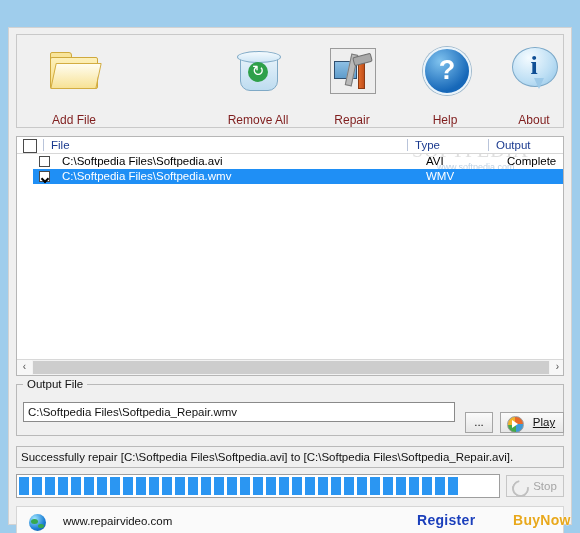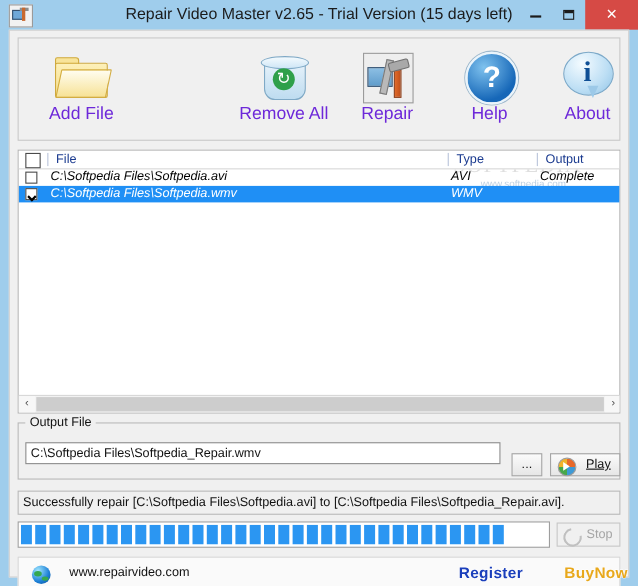--- a/index.html
+++ b/index.html
@@ -37,21 +37,21 @@
 
   
   .client{position:absolute;left:8px;top:27px;width:564px;height:498px;
           background:#f0f0f0;border:1px solid #d2d2d2;box-sizing:border-box;}
 
   
   .toolbar{position:absolute;left:7px;top:6px;width:548px;height:94px;
            background:#f0f0f0;border:1px solid #c9c9c9;box-sizing:border-box;}
   .tb-item{position:absolute;top:8px;width:90px;height:80px;text-align:center;}
   .tb-ico{height:54px;position:relative;}
-  .tb-lbl{font-size:16px;color:#6d28d9;line-height:14px;}
+  .tb-lbl{font-size:12px;color:#7f1d1d;line-height:14px;margin-top:16px;}
 
   
   .ic-folder{position:absolute;left:50%;top:8px;margin-left:-24px;width:48px;height:38px;}
   .ic-folder .fb{position:absolute;left:0;top:6px;width:46px;height:30px;
        background:linear-gradient(#fdf0b9,#f6dd85);border:1px solid #cfa93d;border-radius:2px;}
   .ic-folder .ft{position:absolute;left:0;top:1px;width:20px;height:8px;
        background:#f8e49a;border:1px solid #cfa93d;border-radius:2px 3px 0 0;}
   .ic-folder .ff{position:absolute;left:3px;top:12px;width:44px;height:24px;
        background:linear-gradient(#fffdf0,#f7e296);border:1px solid #d3ad42;
        transform:skewX(-12deg);border-radius:1px;}
@@ -108,21 +108,21 @@
   
   .listbox{position:absolute;left:7px;top:108px;width:548px;height:240px;
            background:#fff;border:1px solid #b6b6b6;box-sizing:border-box;overflow:hidden;}
   .lhdr{position:absolute;left:0;top:0;width:548px;height:16px;
         background:#fff;border-bottom:1px solid #d7d7d7;}
   .lhdr .cell{position:absolute;top:0;height:16px;line-height:16px;font-size:11.5px;
         color:#1a3a8f;padding-left:5px;box-sizing:border-box;}
   .lhdr .sep{position:absolute;top:2px;width:1px;height:12px;background:#b9c4da;}
   .hchk{position:absolute;left:6px;top:2px;width:12px;height:12px;
         background:#fff;border:1px solid #4a4a4a;}
-  .row{position:absolute;left:0;width:548px;height:15px;font-size:11.5px;line-height:15px;font-style:italic;}
+  .row{position:absolute;left:16px;width:548px;height:15px;font-size:11.5px;line-height:15px;}
   .row.sel{background:#1f8ff5;color:#fff;}
   .row .chk{position:absolute;left:6px;top:2px;width:11px;height:11px;
         background:#fff;border:1px solid #4a4a4a;box-sizing:border-box;}
   .row .chk.on:after{content:"";position:absolute;left:2px;top:4px;width:3px;height:1px;
         box-shadow:0 0 0 0 #000;border-left:2px solid #000;border-bottom:2px solid #000;
         height:4px;width:4px;transform:rotate(-45deg);}
   .row .c-file{position:absolute;left:29px;top:0;}
   .row .c-type{position:absolute;left:393px;top:0;}
   .row .c-stat{position:absolute;left:474px;top:0;}
   .watermark{position:absolute;left:0;top:4px;width:548px;height:240px;pointer-events:none;}
@@ -194,39 +194,20 @@
        letter-spacing:.3px;}
   .buy{position:absolute;left:496px;top:5px;font-size:14px;font-weight:bold;
        color:#e8a81c;-webkit-text-stroke:0.6px #ffffff;paint-order:stroke fill;
        letter-spacing:.3px;}
 </style>
 </head>
 <body>
 
 <div class="win">
 
-  <div class="titlebar">
-    <div class="title-icon">
-      <div class="ti-scr"></div>
-        <div class="ti-ham2"></div>
-        <div class="ti-ham"></div>
-    </div>
-    <div class="title-text">Repair Video Master v2.65 - Trial Version (15 days left)</div>
-    <div class="winbtns">
-      <div class="wb">
-          <div class="min"></div>
-        </div>
-      <div class="wb">
-          <div class="max"></div>
-        </div>
-      <div class="wb close">
-        <div class="cls">×</div>
-      </div>
-    </div>
-  </div>
 
   <div class="client">
 
     <div class="toolbar">
 
       <div class="tb-item" style="left:12px">
         <div class="tb-ico">
           <div class="ic-folder">
               <div class="ft"></div>
               <div class="fb"></div>

